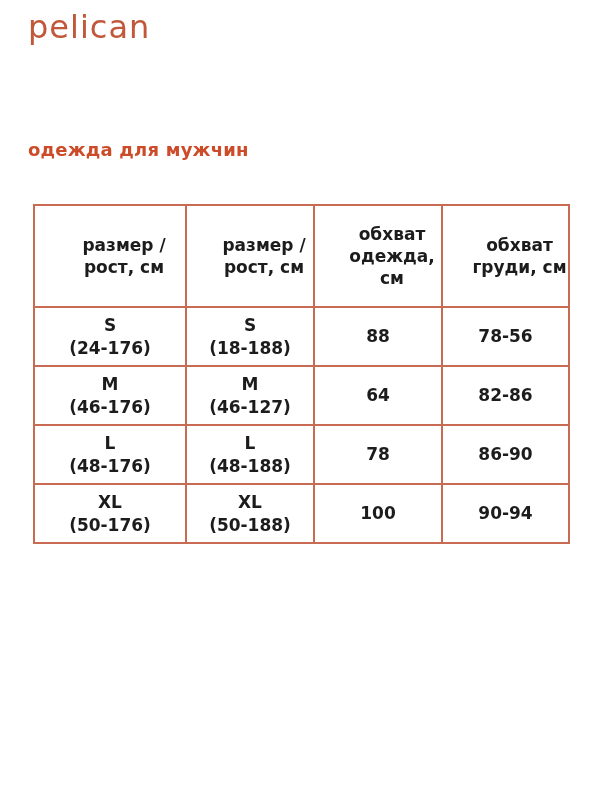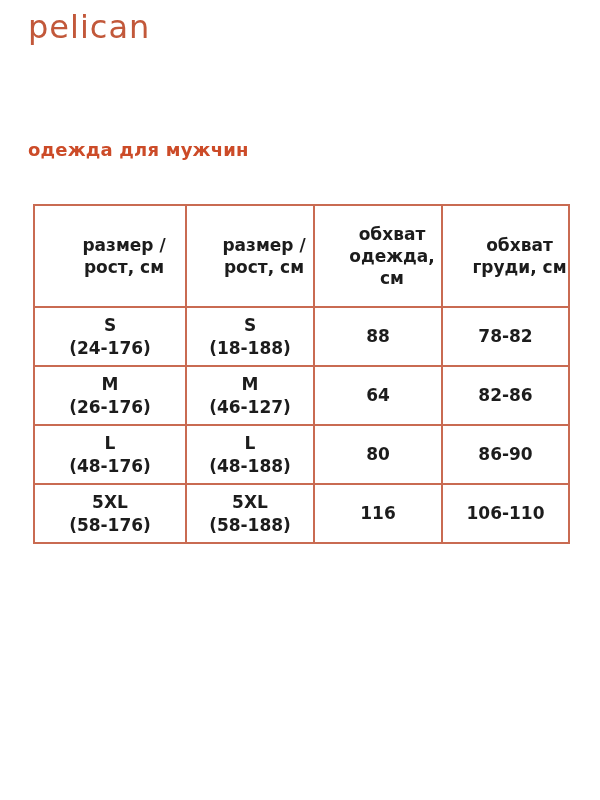--- a/index.html
+++ b/index.html
@@ -81,35 +81,35 @@
           <th><span>размер /</span><br><span>рост, см</span></th>
           <th><span>обхват</span><br><span>одежда, см</span></th>
           <th><span>обхват</span><br><span>груди, см</span></th>
         </tr>
     </thead>
     <tbody>
         <tr>
           <td><span>S</span><br><span>(24-176)</span></td>
           <td><span>S</span><br><span>(18-188)</span></td>
           <td><span>88</span></td>
-          <td><span>78-82</span></td>
+          <td><span>78-56</span></td>
         </tr>
         <tr>
-          <td><span>M</span><br><span>(26-176)</span></td>
+          <td><span>M</span><br><span>(46-176)</span></td>
           <td><span>M</span><br><span>(46-127)</span></td>
           <td><span>64</span></td>
           <td><span>82-86</span></td>
         </tr>
         <tr>
           <td><span>L</span><br><span>(48-176)</span></td>
           <td><span>L</span><br><span>(48-188)</span></td>
-          <td><span>80</span></td>
+          <td><span>78</span></td>
           <td><span>86-90</span></td>
         </tr>
         <tr>
-          <td><span>5XL</span><br><span>(58-176)</span></td>
-          <td><span>5XL</span><br><span>(58-188)</span></td>
-          <td><span>116</span></td>
-          <td><span>106-110</span></td>
+          <td><span>XL</span><br><span>(50-176)</span></td>
+          <td><span>XL</span><br><span>(50-188)</span></td>
+          <td><span>100</span></td>
+          <td><span>90-94</span></td>
         </tr>
       </tbody>
   </table>
 </div>
 
 </body></html>

